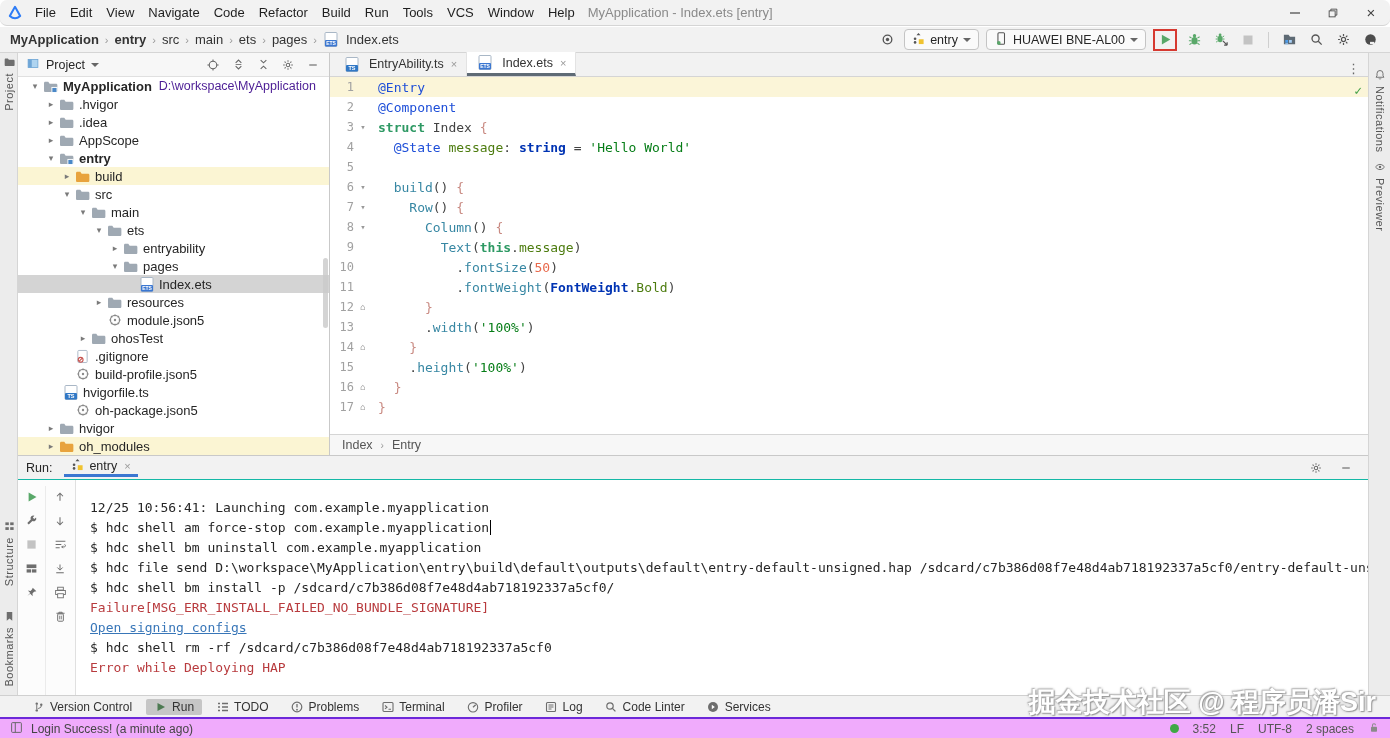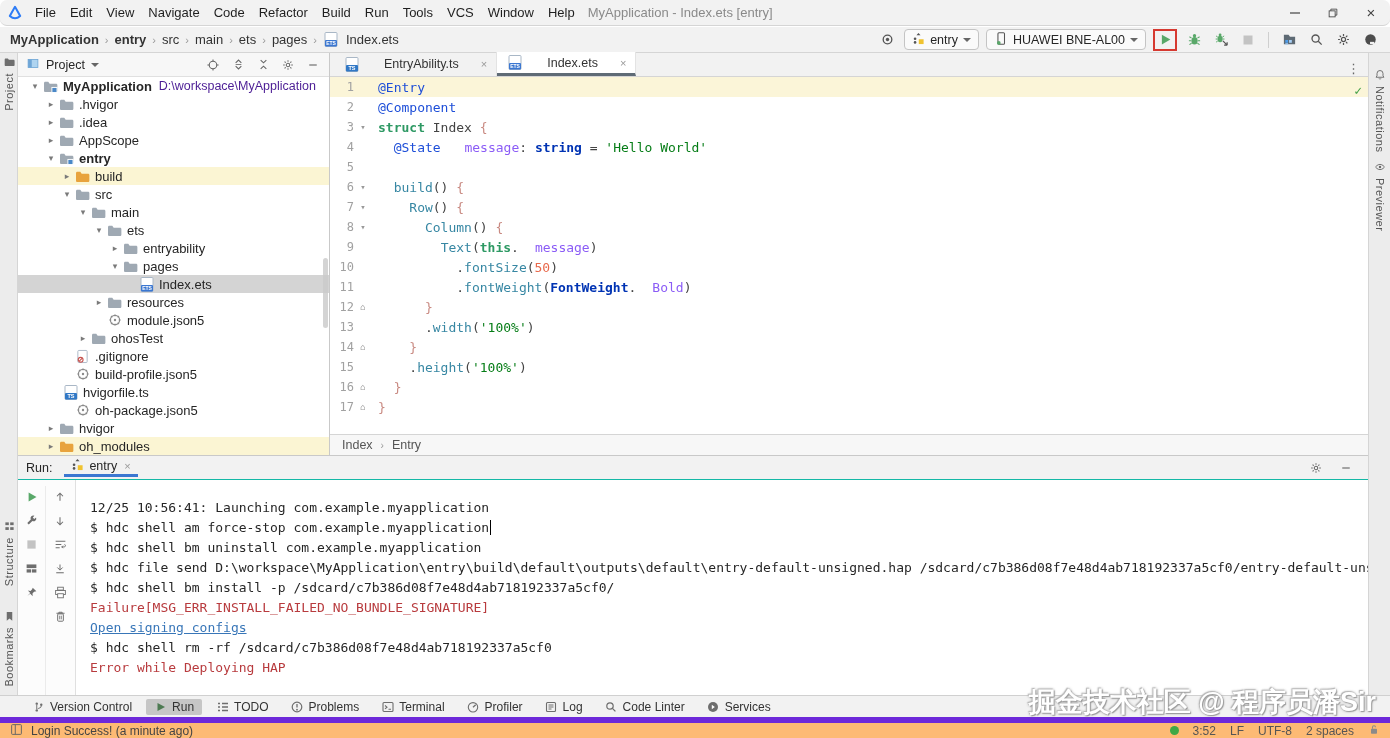--- a/index.html
+++ b/index.html
@@ -49,34 +49,34 @@
   .chev{width:14px;text-align:center;color:#7a7a7a;font-size:9px;flex:none;}
   .ti{width:17px;height:16px;display:inline-flex;align-items:center;justify-content:center;flex:none;margin-right:4px;}
   .tlabel{font-size:13px;}
   .tlabel.bold{font-weight:bold;}
   .thint{color:#4c1d95;margin-left:7px;font-size:12.5px;}
   .pp-scroll{position:absolute;right:1px;top:205px;width:5px;height:70px;background:#C9C9C9;border-radius:3px;opacity:.8;}
 
   
   .editor{position:absolute;top:53px;left:330px;width:1038px;height:402px;background:#FFF;}
   .tabs-bar{height:24px;background:#F2F2F2;border-bottom:1px solid #D5D5D5;display:flex;align-items:flex-end;padding-left:4px;}
-  .ed-tab{height:24px;display:flex;align-items:center;gap:20px;padding:0 9px;font-size:12.5px;color:#333;border-right:1px solid #E3E3E3;}
+  .ed-tab{height:24px;display:flex;align-items:center;gap:5px;padding:0 9px;font-size:12.5px;color:#333;border-right:1px solid #E3E3E3;}
   .ed-tab.active{background:#FFFFFF;border-bottom:3px solid #5F6B76;padding-bottom:0;}
   .tab-close{color:#999;font-size:11px;margin-left:2px;}
   .tabs-more{margin-left:auto;color:#666;padding:0 8px;font-size:13px;}
   .code-area{position:relative;height:357px;overflow:hidden;font-family:"DejaVu Sans Mono",monospace;font-size:13px;}
   .code-line{height:20px;display:flex;align-items:center;}
   .code-line.hl{background:#FBF5D8;}
   .gut{width:24px;text-align:right;color:#A1A1A1;flex:none;font-size:12px;}
   .foldc{width:18px;text-align:center;color:#9a9a9a;flex:none;font-size:9px;}
   .codetxt{white-space:pre;padding-left:6px;}
   .c-ann{color:#1d4ed8;}
   .c-kw{color:#2E9964;font-weight:bold;}
   .c-str{color:#067D17;}
-  .c-field{color:#8b5cf6;margin-left:16px;}
+  .c-field{color:#4d7c0f;}
   .c-type{color:#0033B3;font-weight:bold;}
   .c-fn{color:#3787A3;}
   .c-num{color:#E8684A;}
   .c-brace{color:#C98A82;}
   .c-plain{color:#444;}
   .insp-ok{position:absolute;top:6px;right:6px;color:#43A047;font-weight:bold;font-size:13px;}
   .ed-crumb{position:absolute;bottom:0;left:0;right:0;height:21px;border-top:1px solid #D5D5D5;background:#F7F7F7;display:flex;align-items:center;padding-left:12px;gap:4px;color:#555;font-size:12.5px;}
   .ed-crumb .crumb-sep{font-size:10px;}
 
   
@@ -95,21 +95,21 @@
   .ln-normal{color:#262626;}
   .ln-error{color:#B83B3E;}
   .ln-link{color:#3876B8;text-decoration:underline;cursor:pointer;display:inline-block;}
   .caret{display:inline-block;width:1px;height:15px;background:#000;vertical-align:text-bottom;margin-left:1px;}
 
   
   .toolwindow-bar{position:absolute;top:695px;left:0;right:0;height:22px;background:#F2F2F2;border-top:1px solid #D0D0D0;display:flex;align-items:center;padding-left:24px;gap:6px;}
   .tw-item{display:flex;align-items:center;gap:5px;padding:1px 8px;border-radius:2px;font-size:12px;color:#333;}
   .tw-item.active{background:#C6C6C6;}
   .tw-icon{width:13px;height:13px;display:flex;align-items:center;justify-content:center;}
-  .status-bar{position:absolute;top:717px;left:0;right:0;height:21px;background:#fdba74;border-top:6px solid #6d28d9;display:flex;align-items:center;padding:0 10px;font-size:12px;color:#444;}
+  .status-bar{position:absolute;top:717px;left:0;right:0;height:21px;background:#f0abfc;border-top:2px solid #6d28d9;display:flex;align-items:center;padding:0 10px;font-size:12px;color:#444;}
   .sb-left{display:flex;align-items:center;gap:8px;}
   .sb-right{margin-left:auto;display:flex;align-items:center;gap:14px;color:#555;}
   .sb-dot{width:9px;height:9px;border-radius:50%;background:#3FA845;}
 
   .watermark{position:absolute;right:14px;bottom:18px;font-size:27px;font-weight:bold;color:#fff;text-shadow:1px 1px 1px #9a9a9a,-1px -1px 1px #b5b5b5,0 0 3px #999;z-index:60;pointer-events:none;white-space:nowrap;}
 </style>
 </head>
 <body>
 
 <div class="app">

